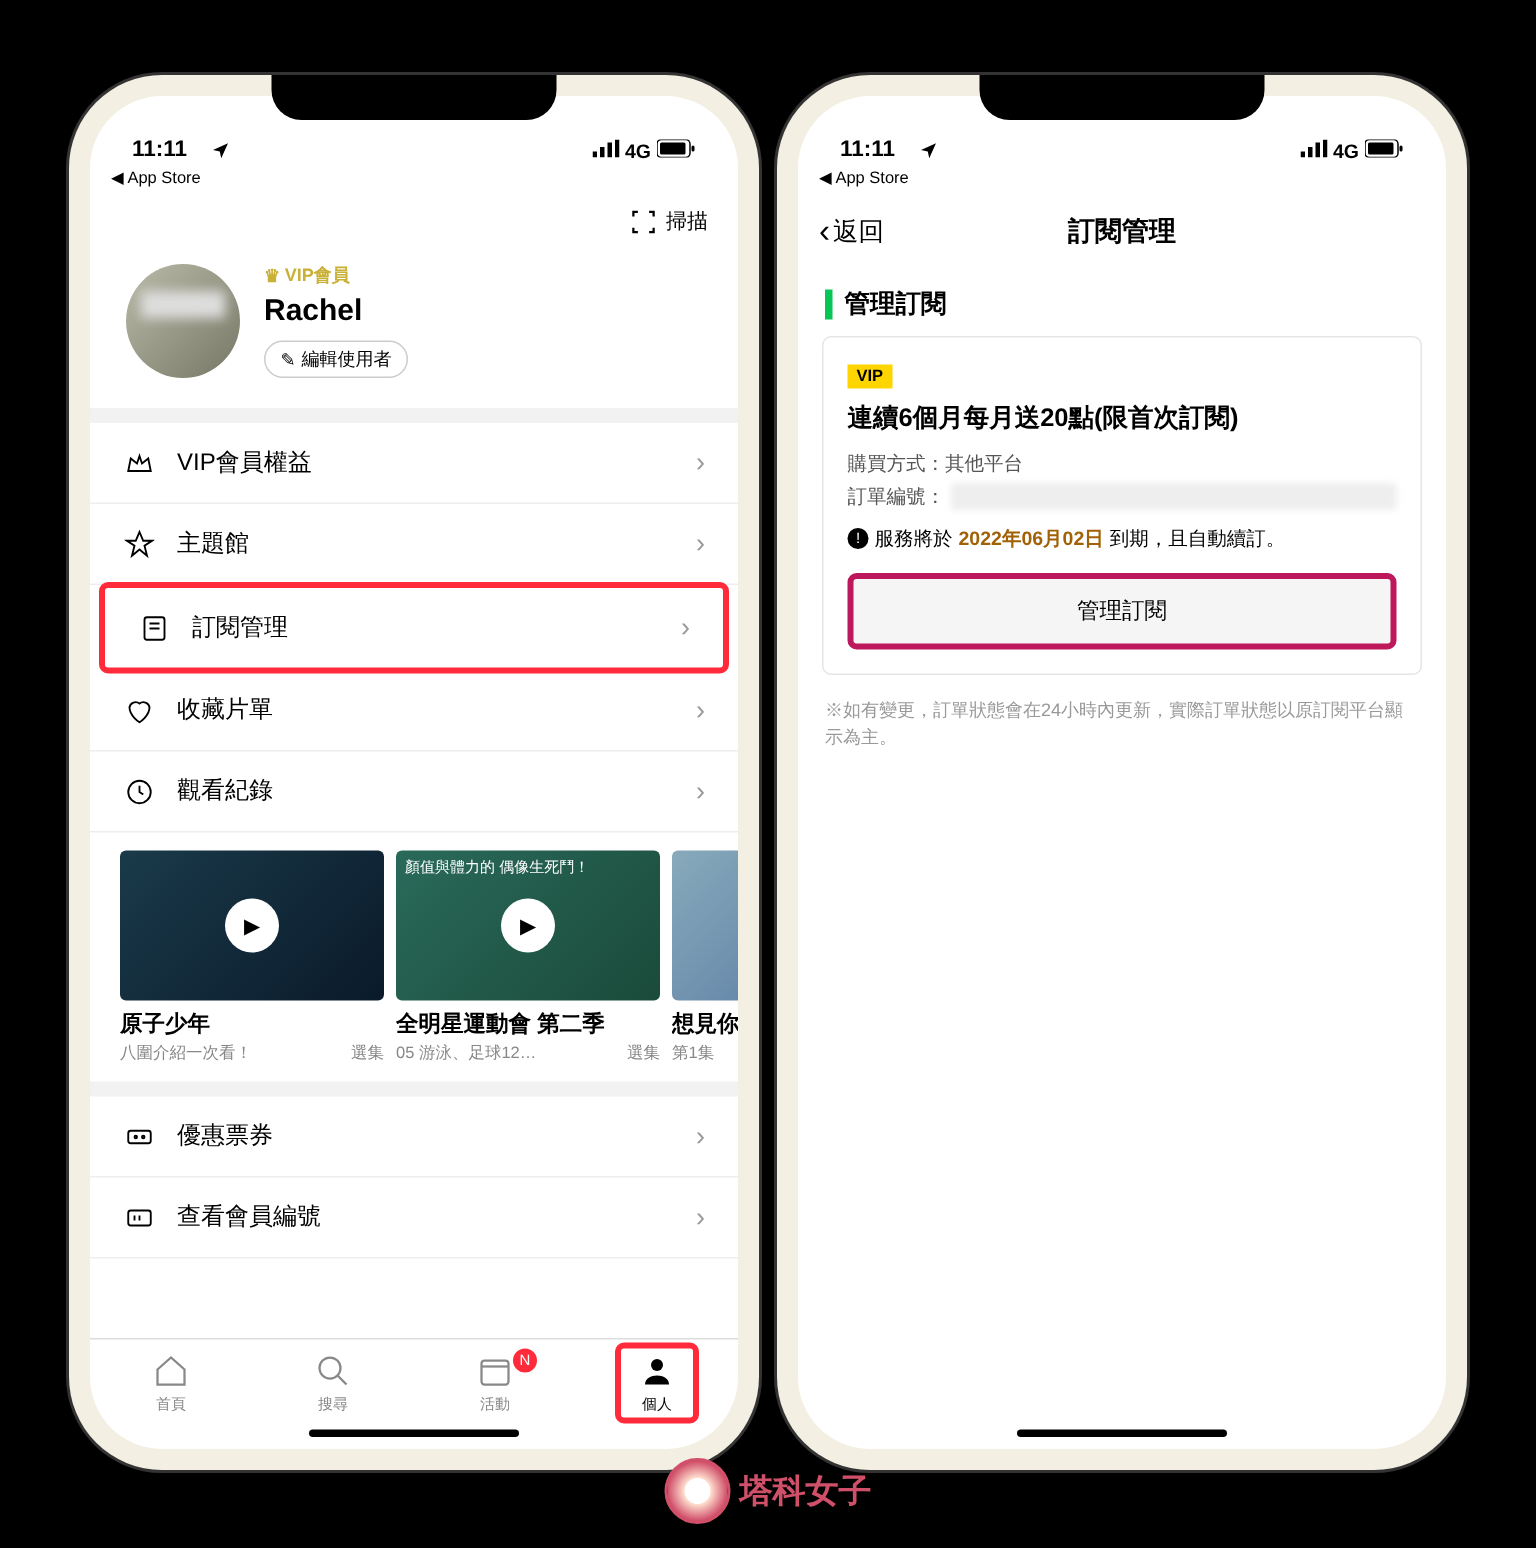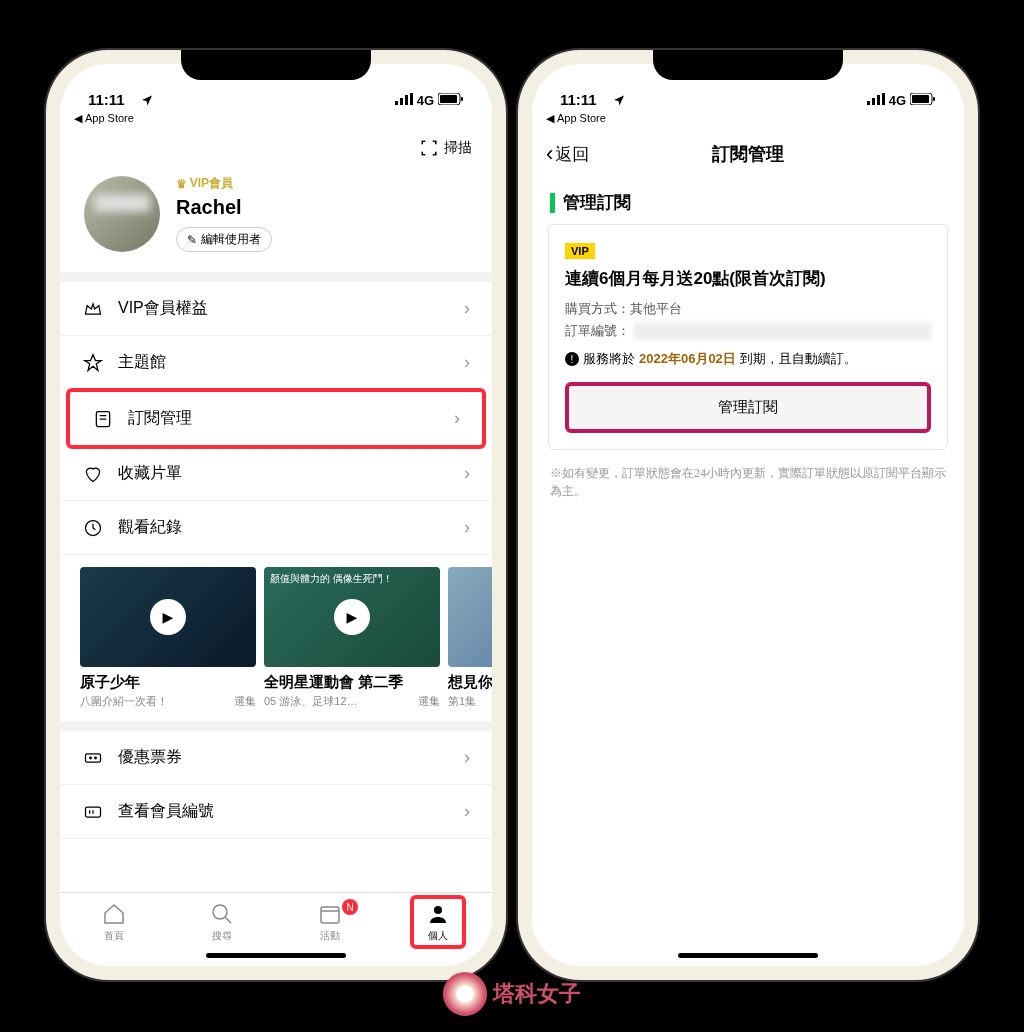--- a/index.html
+++ b/index.html
@@ -105,21 +105,21 @@
 .plan-row { font-size:13px; color:#555; margin-bottom:4px; display:flex;}
 .plan-row .blur{background:#eee;color:#eee;flex:1;margin-left:4px;border-radius:2px;filter:blur(2px);}
 .expire-row { font-size:13px; display:flex; align-items:center; gap:4px; margin:10px 0 14px;}
 .expire-row .dot{width:14px;height:14px;background:#000;border-radius:50%;color:#fff;font-size:10px;display:flex;align-items:center;justify-content:center;}
 .green{color:#a16207;font-weight:700;}
 .manage-btn {
   display:block; text-align:center; padding:12px;
   background:#f5f5f5; border:4px solid #be185d; border-radius:6px;
   font-size:15px;
 }
-.disclaimer{font-size:12px;color:#999;padding:14px 18px;line-height:1.5;font-family:Liberation Serif, serif;}
+.disclaimer{font-size:12px;color:#999;padding:14px 18px;line-height:1.5;}
 
 .watermark{
   position:absolute; bottom:16px; left:50%; transform:translateX(-50%);
   display:flex; align-items:center; gap:6px; z-index:200;
 }
 .wm-ico{width:44px;height:44px;background:radial-gradient(circle,#fff 30%,#ffe0d0 31%,#d0506a 70%);border-radius:50%;border:2px solid #d0506a;}
 .wm-txt{color:#d0506a;font-size:22px;font-weight:700;}
 
 svg{display:block;}
 </style>

